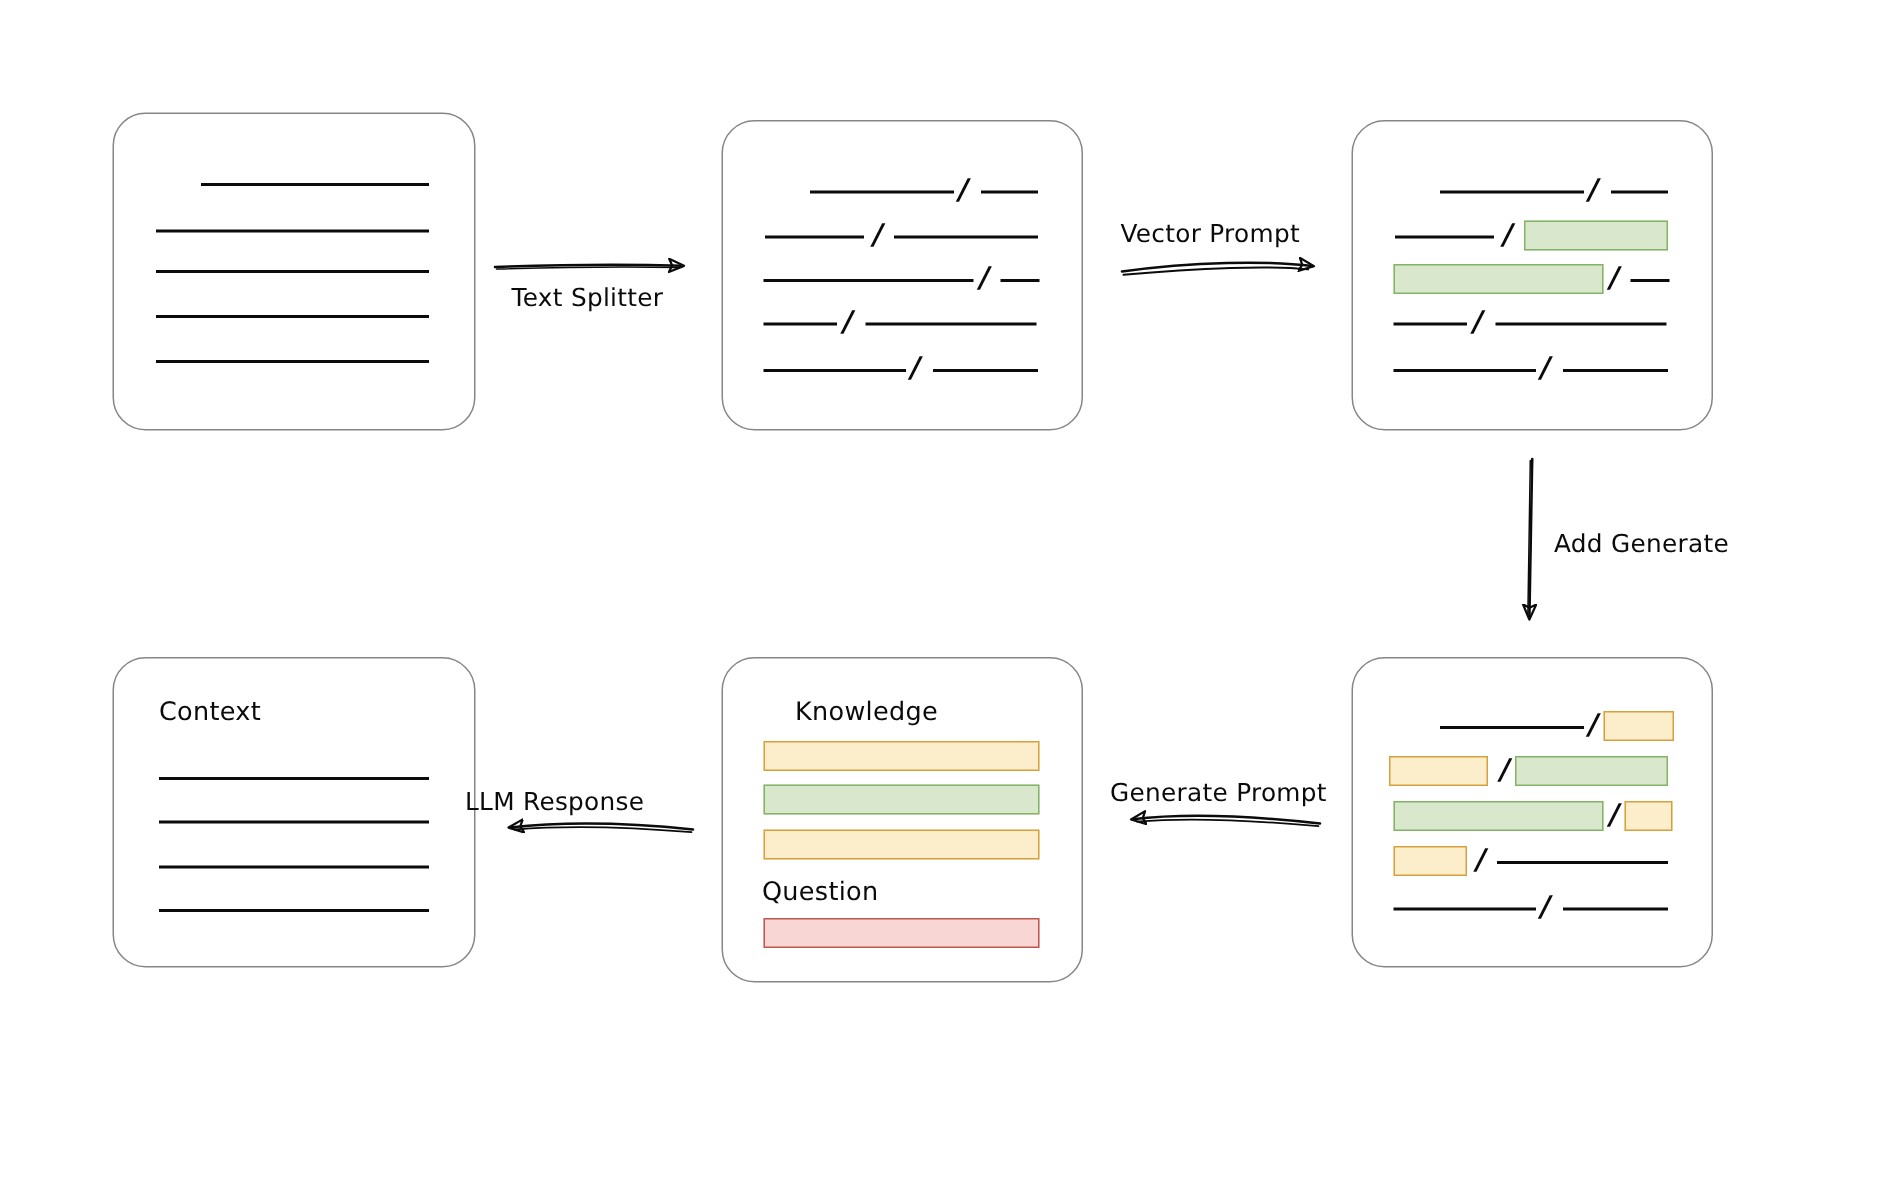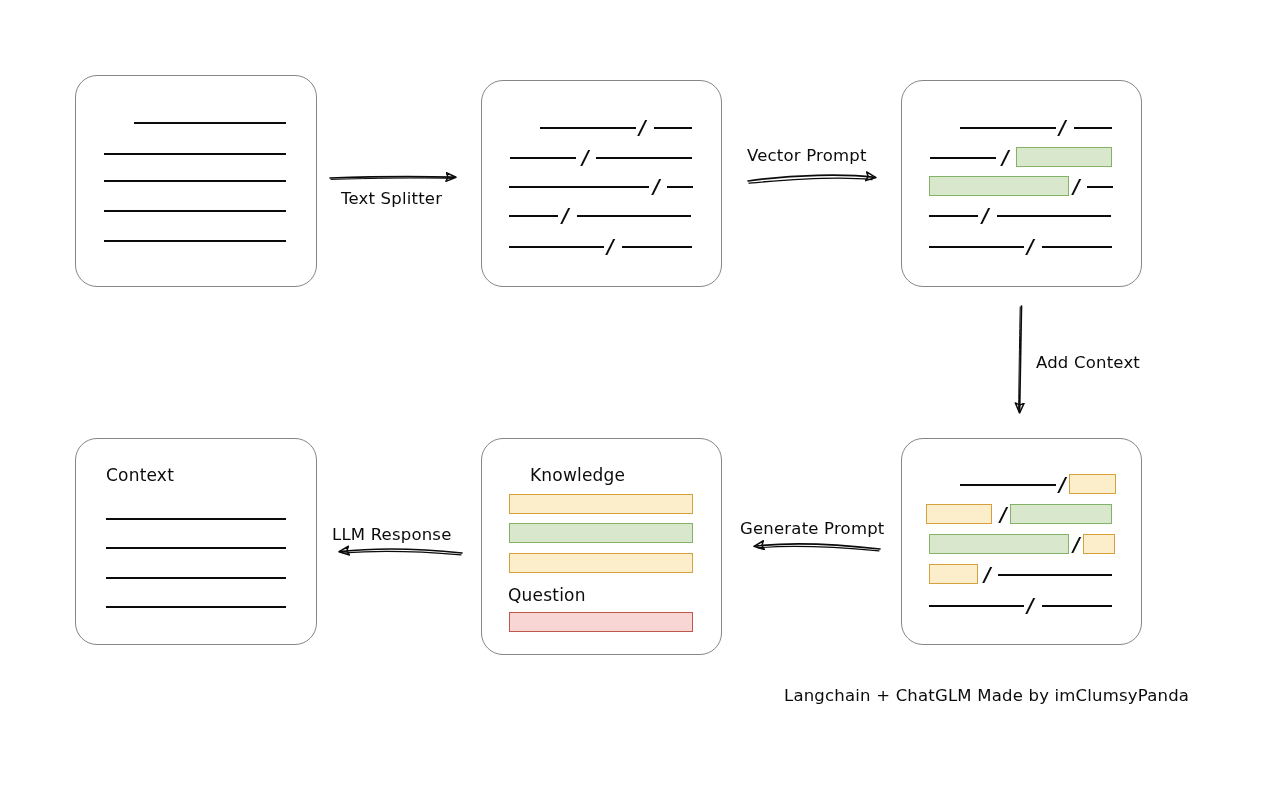--- a/index.html
+++ b/index.html
@@ -205,19 +205,18 @@
   <div class="hand node-title" style="left:106px; top:465px;">Context</div>
   <div id="answer-lines">
       <div class="tline" style="left: 106px; top: 518px; width: 180px;"></div>
       <div class="tline" style="left: 106px; top: 547px; width: 180px;"></div>
       <div class="tline" style="left: 106px; top: 577px; width: 180px;"></div>
       <div class="tline" style="left: 106px; top: 606px; width: 180px;"></div>
     </div>
 
   <div class="hand edge-label" style="left:341px; top:147px;margin-top:42px;">Text Splitter</div>
   <div class="hand edge-label" style="left:747px; top:146px;">Vector Prompt</div>
-  <div class="hand edge-label" style="left:1036px; top:353px;">Add Context</div>
+  <div class="hand edge-label" style="left:1036px; top:353px;">Add Generate</div>
   <div class="hand edge-label" style="left:740px; top:519px;">Generate Prompt</div>
-  <div class="hand edge-label" style="left:332px; top:525px;">LLM Response</div>
-
-  <div class="hand footer-note" style="left:784px; top:686px;">Langchain + ChatGLM Made by imClumsyPanda</div>
+  <div class="hand edge-label" style="left:310px; top:525px;">LLM Response</div>
+
 
 </div>
 
 </body></html>

